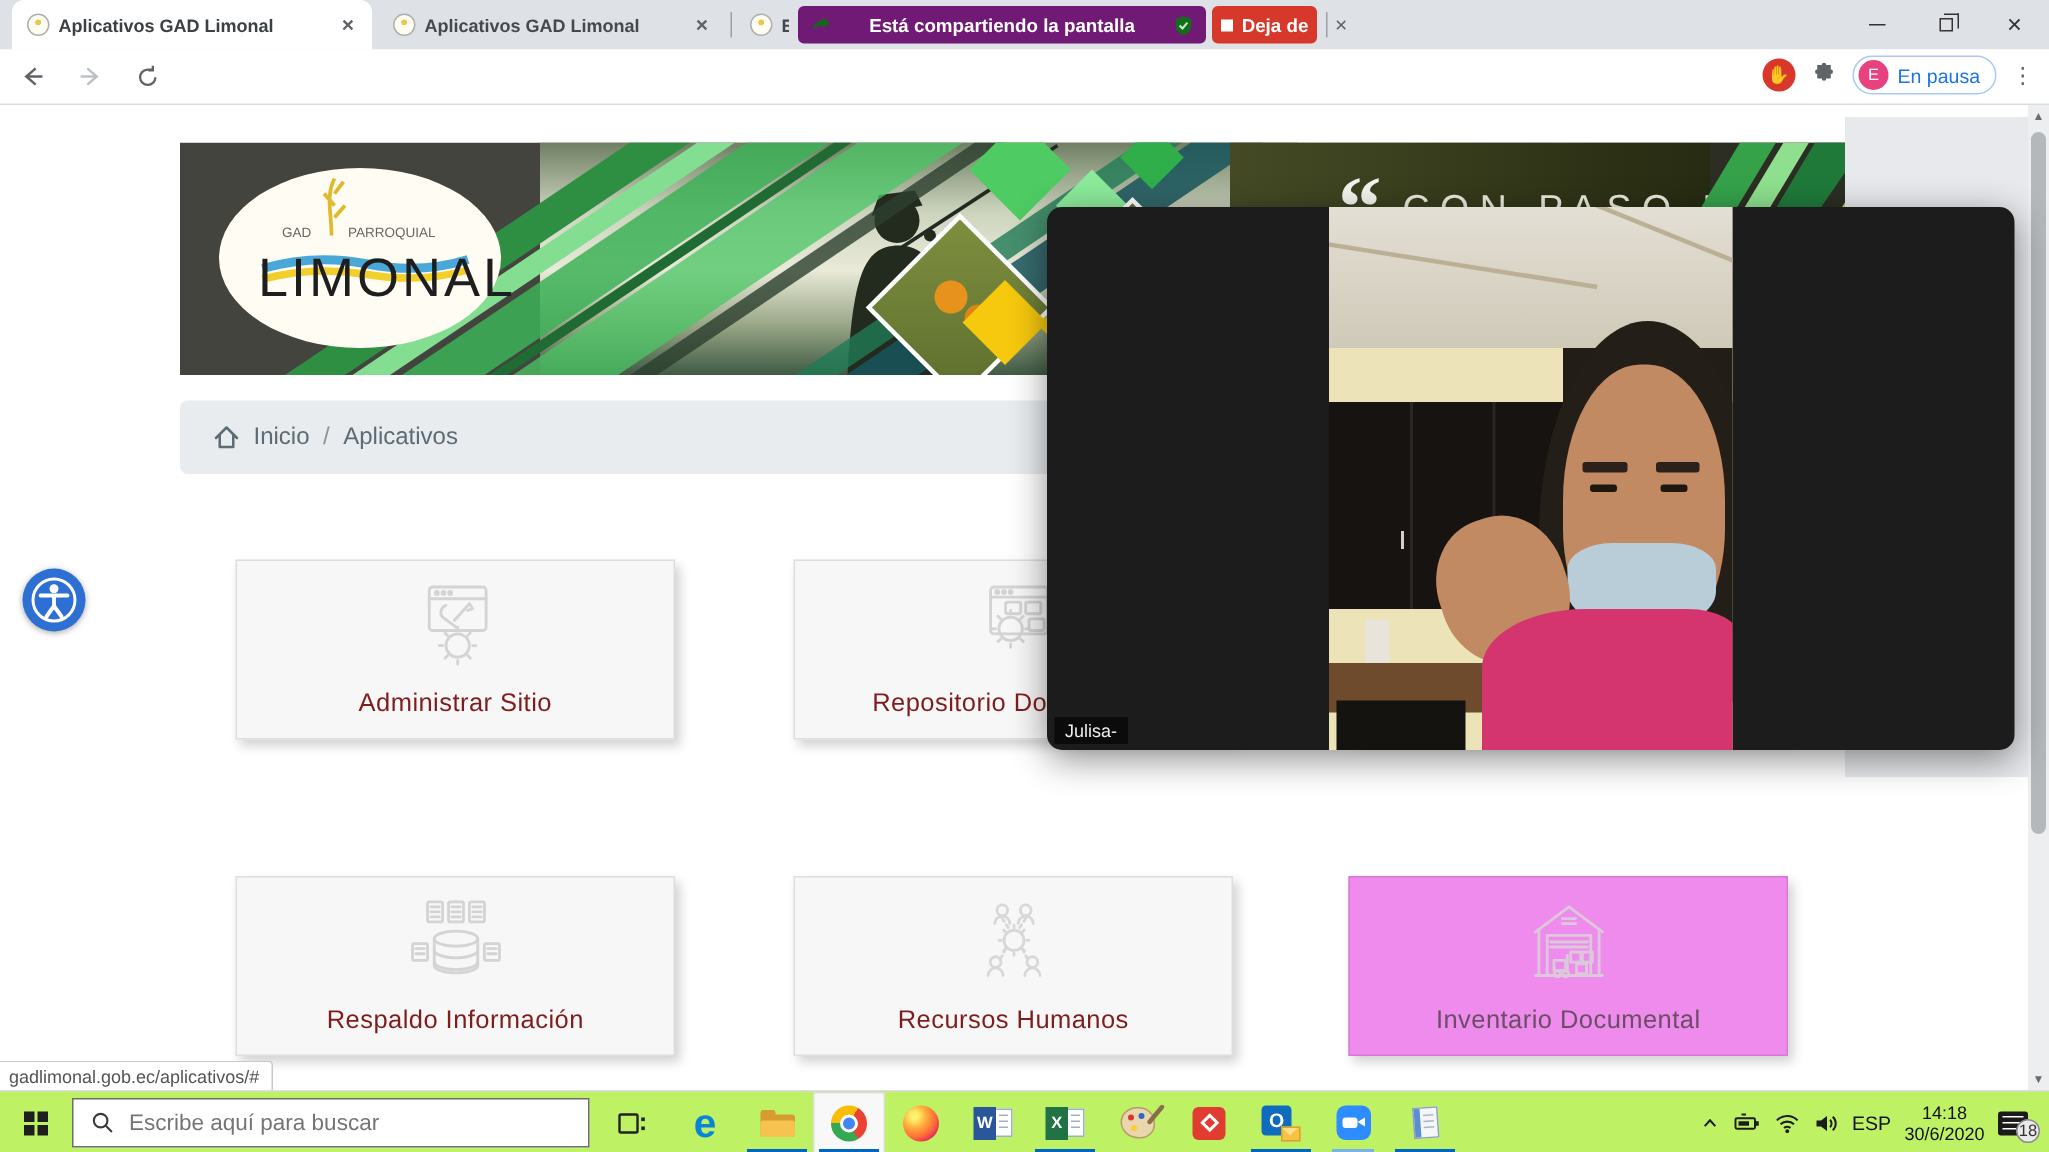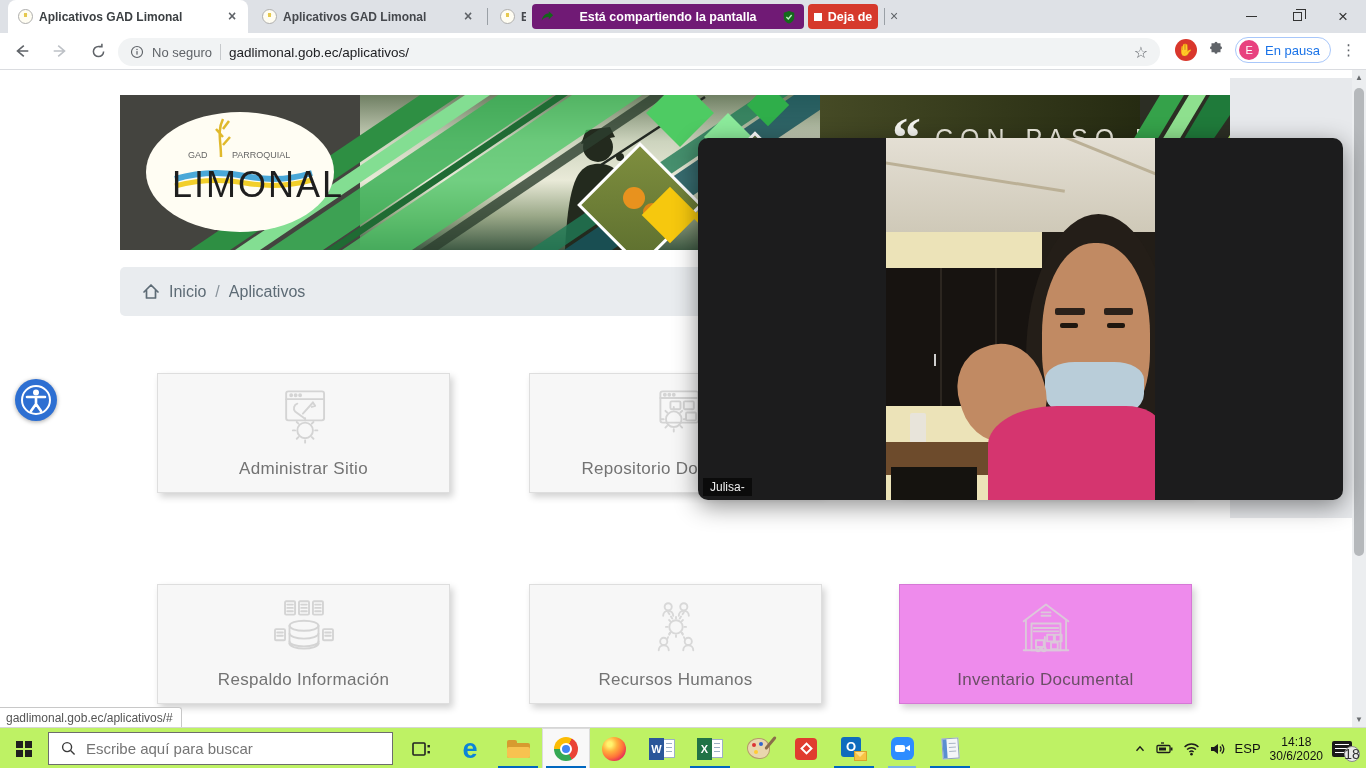--- a/index.html
+++ b/index.html
@@ -45,21 +45,21 @@
 
   
   .viewport { position:absolute; left:0; top:70px; width:1366px; height:657px; background:#fff; }
   .right-strip { position:absolute; left:1230px; top:8px; width:122px; height:440px; background:#e7e9ec; }
   .banner { position:absolute; left:120px; top:25px; width:1110px; height:155px; }
   .breadcrumb { position:absolute; left:120px; top:197px; width:1110px; height:49px; background:#e9ecef; border-radius:5px; display:flex; align-items:center; padding-left:22px; gap:9px; color:#5d6b75; font-size:16px; }
   .crumb-sep { color:#8a949c; }
 
   .card { position:absolute; width:293px; height:120px; background:#f7f7f7; border:1px solid #dedede; box-shadow:3px 4px 7px rgba(0,0,0,0.18); display:flex; flex-direction:column; align-items:center; justify-content:flex-end; padding-bottom:13px; }
   .card svg { position:absolute; top:14px; }
-  .card-label { font-size:17px; color:#737373; letter-spacing:.3px; }
+  .card-label { font-size:17px; color:#7f1d1d; letter-spacing:.3px; }
   .card.pink { background:#ee8bec; border-color:#d678d6; }
   .card.pink .card-label { color:#6b4e66;margin-top:44px; }
 
   .a11y-btn { position:absolute; left:15px; top:309px; width:42px; height:42px; border-radius:50%; background:#2d6fd2; box-shadow:0 1px 4px rgba(0,0,0,.35); display:flex; align-items:center; justify-content:center; }
 
   .status-bubble { position:absolute; left:0; bottom:0; height:20px; background:#fff; border:1px solid #c8c8c8; border-left:none; border-bottom:none; border-top-right-radius:3px; font-size:12px; color:#545454; display:flex; align-items:center; padding:0 8px 0 6px; }
 
   
   .zoom-overlay { position:absolute; left:698px; top:68px; width:645px; height:362px; background:#1c1c1d; border-radius:10px; box-shadow:0 6px 24px rgba(0,0,0,.45); z-index:20; overflow:hidden; }
   .video { position:absolute; left:188px; top:0; width:269px; height:362px; overflow:hidden; background:#ece3b8; }
@@ -129,21 +129,21 @@
   .ic-notepad { position:relative; width:17px; height:21px; background:#f4f6f8; border:1px solid #8fa3b8; transform:rotate(-4deg); }
   .ic-notepad .spine { position:absolute; left:0; top:0; width:4px; height:100%; background:#5a8fd0; }
   .ic-notepad i { position:absolute; left:6px; right:2px; height:1px; background:#a9b6c4; }
 
   .tray { position:absolute; right:4px; top:0; height:41px; display:flex; align-items:center; gap:9px; }
   .tray-item { display:flex; align-items:center; justify-content:center; }
   .lang { font-size:13px; color:#111; }
   .clock { font-size:12px; color:#111; text-align:center; line-height:14px; }
   .notif { position:relative; width:20px; height:16px; background:#1b1b1b; border-radius:2px; }
   .notif i { position:absolute; left:3px; right:3px; height:1.5px; background:#fff; }
-  .notif-badge { position:absolute; right:-8px; bottom:-5px; width:16px; height:16px; border-radius:50%; background:#eaeaea; border:1px solid #8a8a8a; font-size:14px; color:#333; display:flex; align-items:center; justify-content:center; }
+  .notif-badge { position:absolute; right:-8px; bottom:-5px; width:16px; height:16px; border-radius:50%; background:#eaeaea; border:1px solid #8a8a8a; font-size:11px; color:#333; display:flex; align-items:center; justify-content:center; }
 </style>
 </head>
 <body>
 
 <div id="screen">
 
   <div class="tabstrip">
     <div class="tab active" style="left:8px;width:240px;">
       <div class="favicon"></div>
       <div class="tab-title">Aplicativos GAD Limonal</div>
@@ -198,31 +198,20 @@
     </div>
     <div class="nav-btn">
       <svg width="18" height="18" viewBox="0 0 20 20">
           <path d="M8 4 L15 10 L8 16 M15 10 H3" stroke="#bdc1c6" stroke-width="1.8" fill="none"></path>
         </svg>
     </div>
     <div class="nav-btn">
       <svg width="17" height="17" viewBox="0 0 20 20">
           <path d="M16 10 A6 6 0 1 1 10 4 L14 4 M14 1 V4.5 L10.5 4.5" stroke="#5f6368" stroke-width="1.8" fill="none"></path>
         </svg>
-    </div>
-    <div class="addr">
-      <svg width="14" height="14" viewBox="0 0 16 16">
-          <circle cx="8" cy="8" r="6.3" stroke="#5f6368" stroke-width="1.3" fill="none"></circle>
-          <rect x="7.3" y="7" width="1.4" height="4" fill="#5f6368"></rect>
-          <rect x="7.3" y="4.4" width="1.4" height="1.4" fill="#5f6368"></rect>
-        </svg>
-      <span class="addr-sec">No seguro</span>
-      <span class="addr-sep"></span>
-      <span class="addr-url">gadlimonal.gob.ec/aplicativos/</span>
-      <span class="star">☆</span>
     </div>
     <div class="ext-area">
       <div class="adblock">✋</div>
       <svg width="18" height="18" viewBox="0 0 24 24">
           <path d="M10 3 a2 2 0 0 1 4 0 h4 v4 a2 2 0 0 1 0 4 v4 h-4 a2 2 0 0 1 -4 0 H6 v-4 a2 2 0 0 1 0 -4 V3 Z" fill="#5f6368"></path>
         </svg>
       <div class="profile-pill">
         <div class="profile-avatar">E</div>
         <span class="profile-status">En pausa</span>
       </div>

